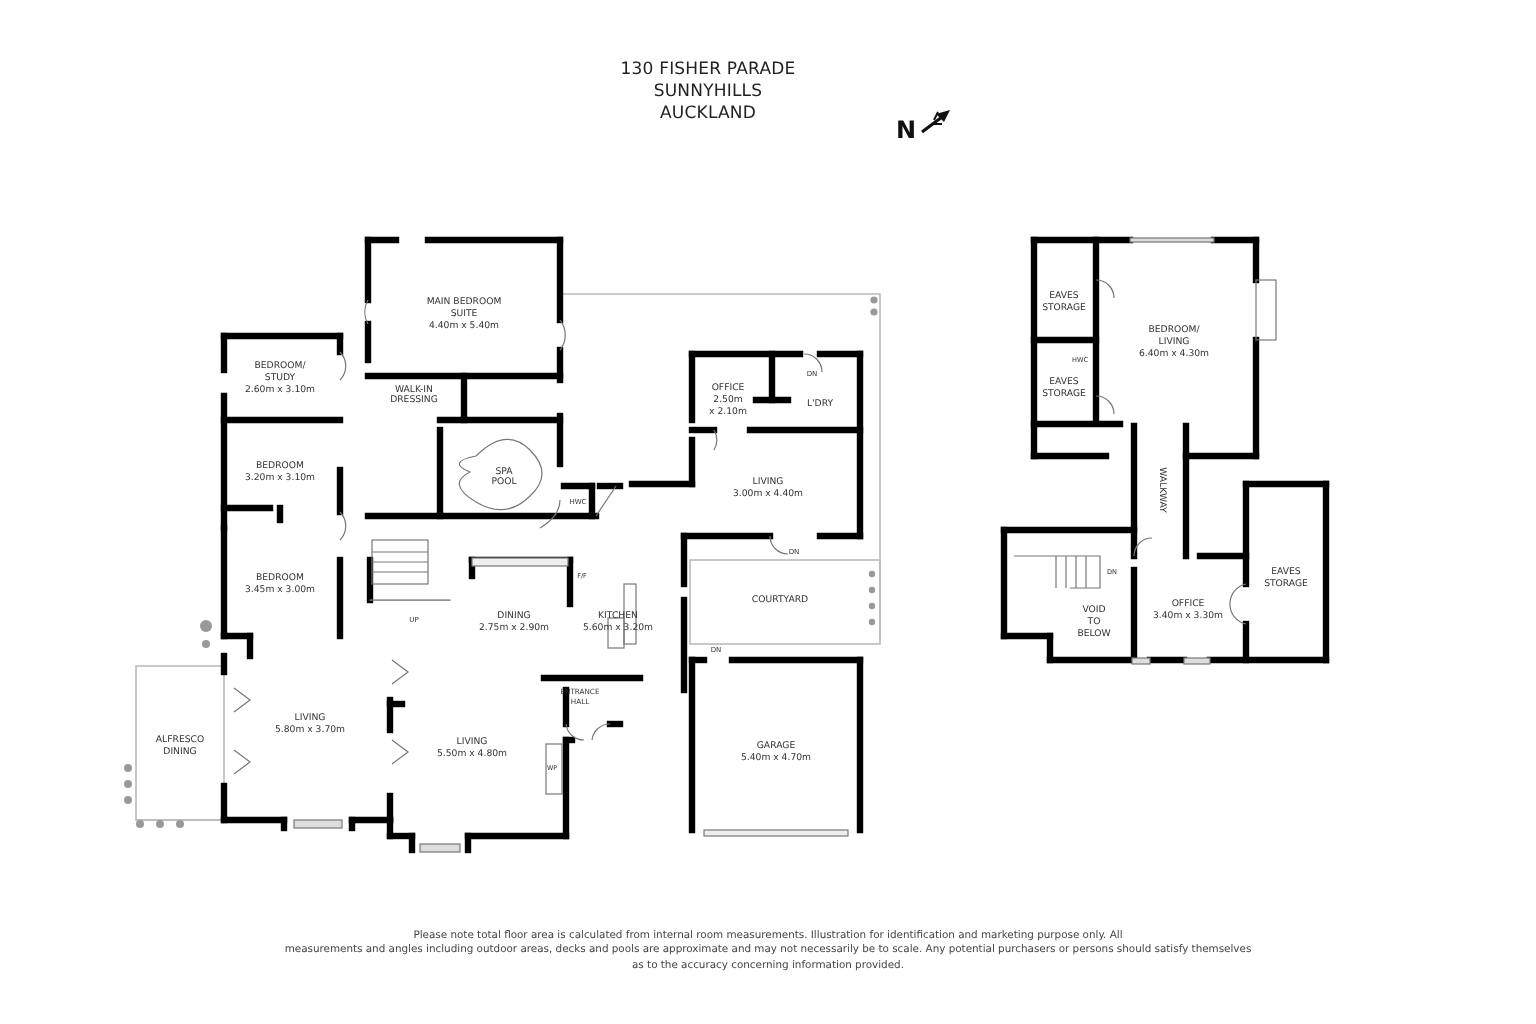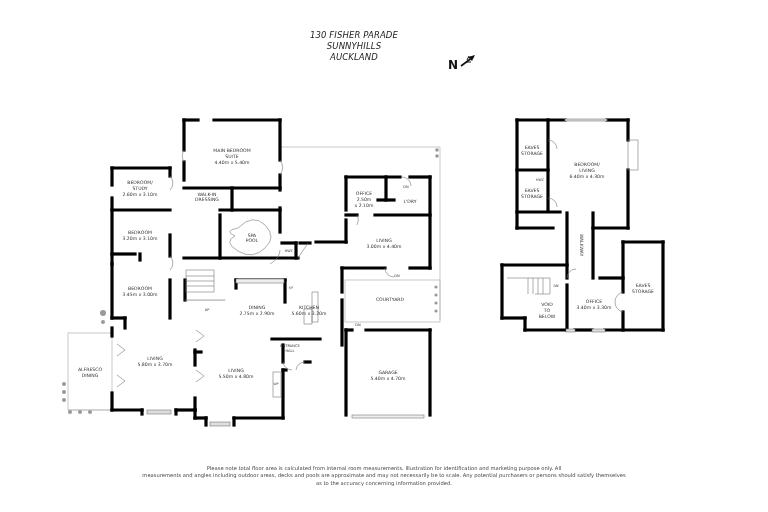--- a/index.html
+++ b/index.html
@@ -1,17 +1,17 @@
 <!DOCTYPE html>
 <html><head>
 <meta charset="utf-8">
 <style>
   html, body { margin:0; padding:0; background:#ffffff; }
   body { width:768px; height:512px; position:relative; overflow:hidden; font-family:"DejaVu Sans", sans-serif; }
-  .header { position:absolute; left:0; top:30px; width:710px; text-align:center; font-size:8.5px; line-height:11px; color:#222; letter-spacing:0.1px;font-style:italic; }
+  .header { position:absolute; left:0; top:30px; width:710px; text-align:center; font-size:8.5px; line-height:11px; color:#222; letter-spacing:0.1px; }
   .header div { margin-left:-2px; }
   .north { position:absolute; left:448px; top:58px; font-size:12px; font-weight:bold; color:#111; }
   .plan { position:absolute; left:0; top:0; }
   .lbl { font-family:"DejaVu Sans", sans-serif; font-size:4.6px; fill:#333; text-anchor:middle; }
   .footer { position:absolute; left:100px; top:465px; width:568px; text-align:center; font-size:5.2px; line-height:7.3px; color:#444; }
 </style>
 </head>
 <body>
 
 <div class="header">

